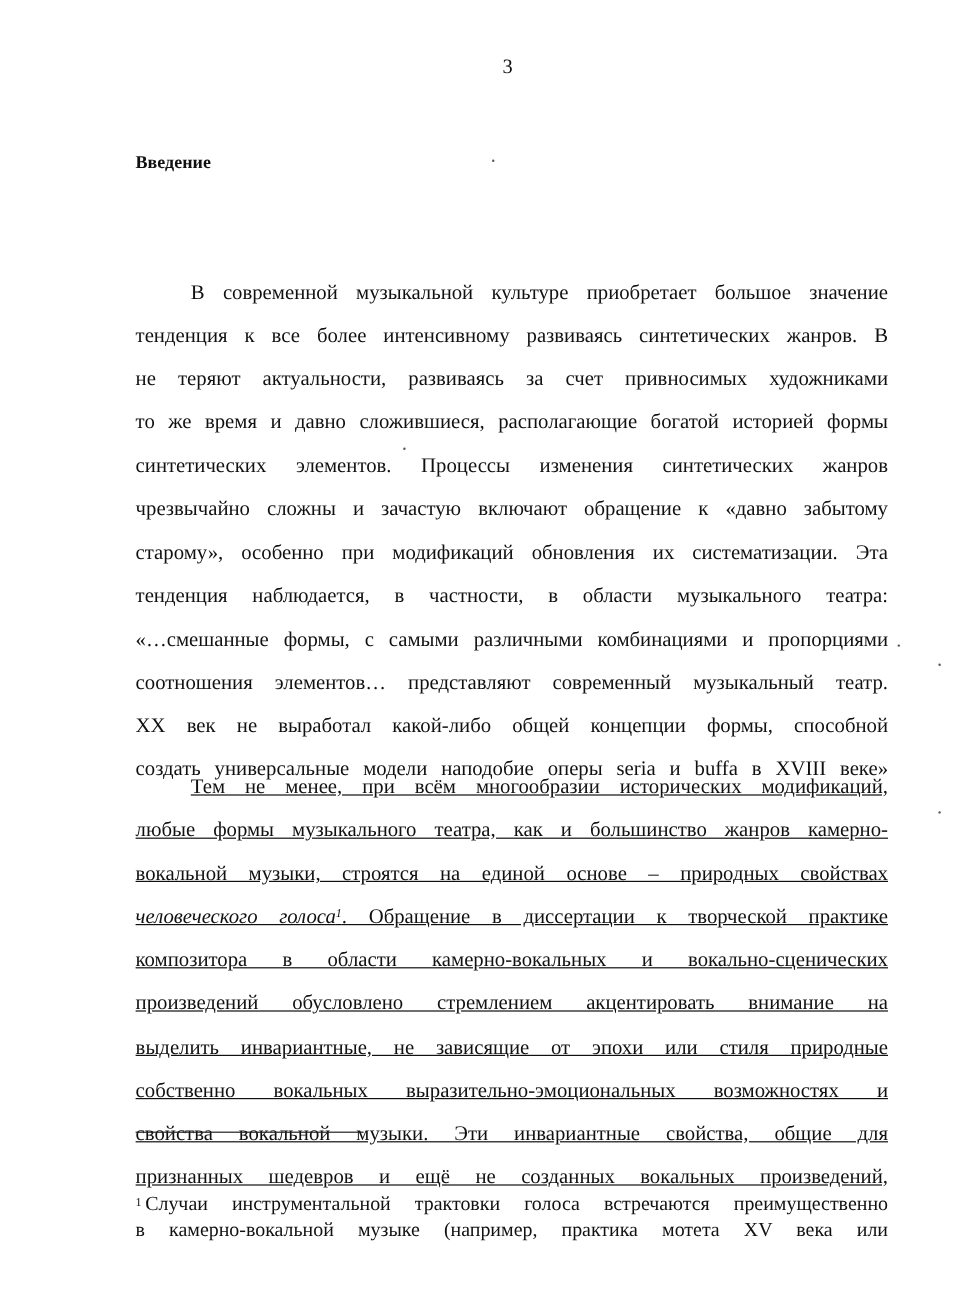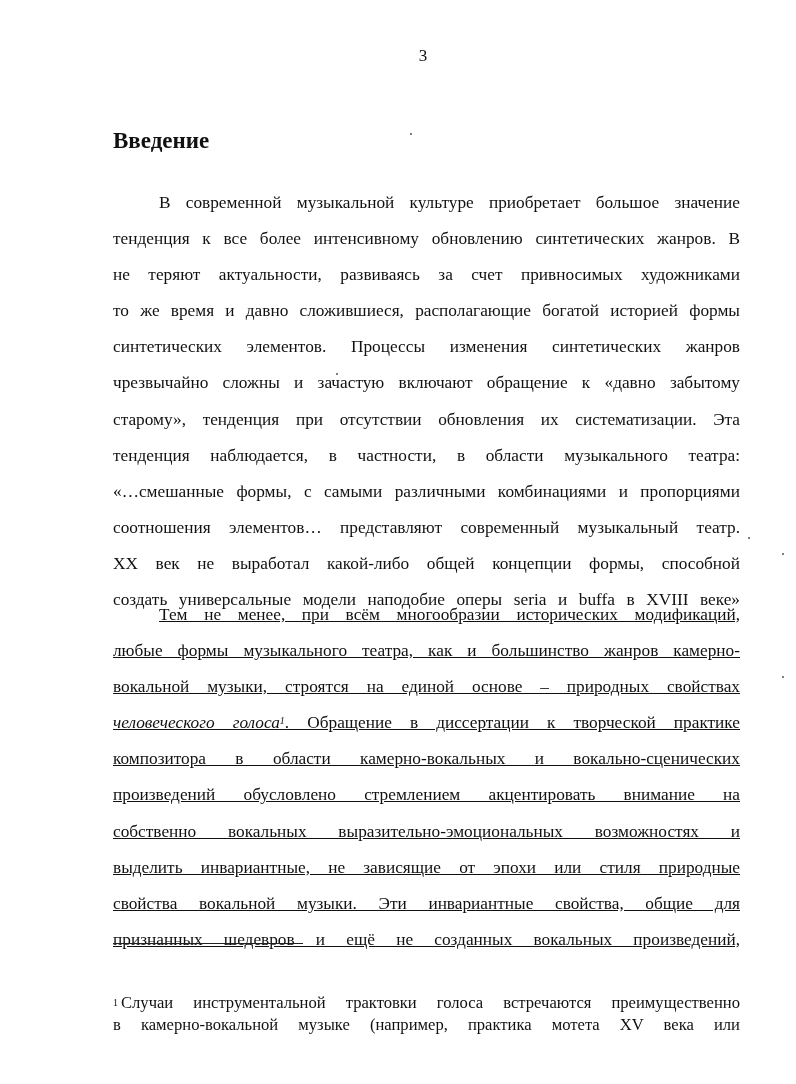--- a/index.html
+++ b/index.html
@@ -20,21 +20,21 @@
     top: 46px;
     left: 0;
     width: 846px;
     text-align: center;
     font-size: 17px;
   }
   .heading {
     position: absolute;
     top: 128px;
     left: 113px;
-    font-size: 23px;
+    font-size: 15px;
     font-weight: bold;
   }
   .body-text {
     position: absolute;
     left: 113px;
     width: 627px;
     font-size: 17.3px;
     line-height: 36.1px;
   }
   .line {
@@ -42,20 +42,21 @@
     height: 36.1px;
     white-space: nowrap;
     text-align: justify;
     text-align-last: justify;
   }
   .line.last {
     text-align-last: left;
   }
   .line.indent {
     padding-left: 46px;
+    margin-top: 41px;
   }
   .para1 { top: 185px; }
   .para2 { top: 597px; text-decoration: underline; }
   .italic { font-style: italic; }
   sup.fnref {
     font-size: 10px;
     font-style: italic;
     vertical-align: top;
     position: relative;
     top: -2px;
@@ -102,42 +103,42 @@
 <body>
 
 <div>
 
   <div class="page-number">3</div>
 
   <div class="heading">Введение</div>
 
   <div class="body-text para1">
     <span class="line indent">В современной музыкальной культуре приобретает большое значение</span>
-    <span class="line">тенденция к все более интенсивному обновлению синтетических жанров. В</span>
+    <span class="line">тенденция к все более интенсивному развиваясь синтетических жанров. В</span>
     <span class="line">не теряют актуальности, развиваясь за счет привносимых художниками</span>
     <span class="line">то же время и давно сложившиеся, располагающие богатой историей  формы</span>
     <span class="line">синтетических элементов. Процессы изменения синтетических жанров</span>
     <span class="line">чрезвычайно сложны и зачастую включают обращение к «давно забытому</span>
-    <span class="line">старому», тенденция при отсутствии обновления их систематизации. Эта</span>
+    <span class="line">старому», особенно при модификаций обновления их систематизации. Эта</span>
     <span class="line">тенденция наблюдается, в частности, в области музыкального театра:</span>
     <span class="line">«…смешанные формы, с самыми различными комбинациями и пропорциями</span>
     <span class="line">соотношения элементов… представляют современный музыкальный театр.</span>
     <span class="line">XX век не выработал какой-либо общей концепции формы, способной</span>
     <span class="line">создать универсальные модели наподобие оперы seria и buffa в XVIII веке»</span>
   </div>
 
   <div class="body-text para2">
     <span class="line indent">Тем не менее, при всём многообразии исторических модификаций,</span>
     <span class="line">любые формы музыкального театра, как и большинство жанров камерно-</span>
     <span class="line">вокальной музыки, строятся на единой основе – природных свойствах</span>
     <span class="line"><span class="italic">человеческого голоса</span><sup class="fnref">1</sup><span>. Обращение в диссертации к творческой практике</span></span>
     <span class="line">композитора в области камерно-вокальных и вокально-сценических</span>
     <span class="line">произведений обусловлено стремлением акцентировать внимание на</span>
+    <span class="line">выделить инвариантные, не зависящие от эпохи или стиля природные</span>
     <span class="line">собственно вокальных выразительно-эмоциональных возможностях и</span>
-    <span class="line">выделить инвариантные, не зависящие от эпохи или стиля природные</span>
     <span class="line">свойства вокальной музыки. Эти инвариантные свойства, общие для</span>
     <span class="line">признанных шедевров и ещё не созданных вокальных произведений,</span>
   </div>
 
   <div class="footnote-rule"></div>
 
   <div class="footnote">
     <span class="fline"><sup>1</sup><span>Случаи инструментальной трактовки голоса встречаются преимущественно</span></span>
     <span class="fline">в камерно-вокальной музыке (например, практика мотета XV века или</span>
   </div>

